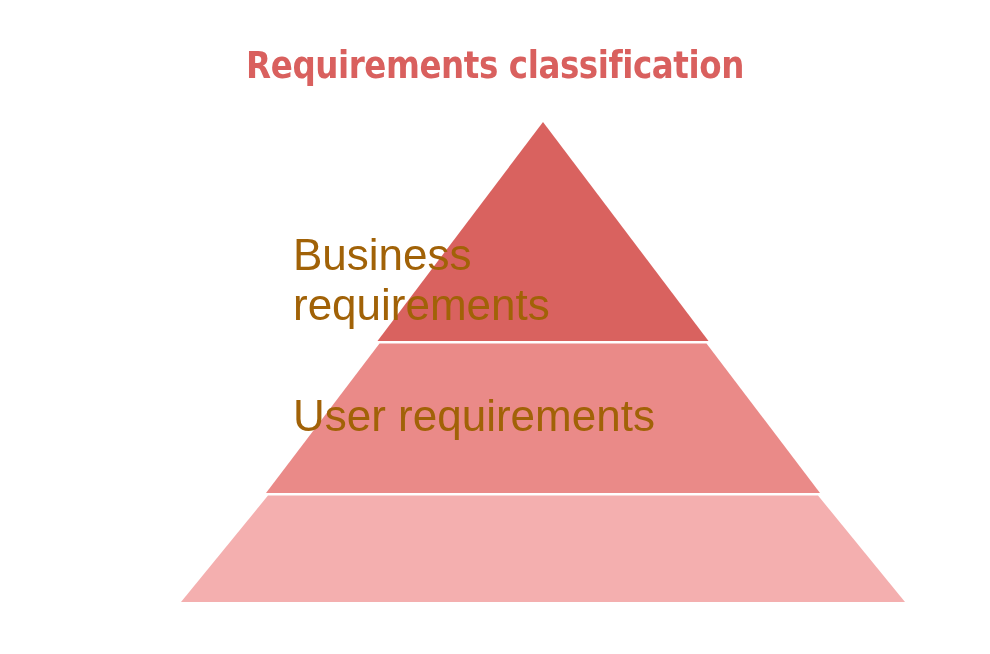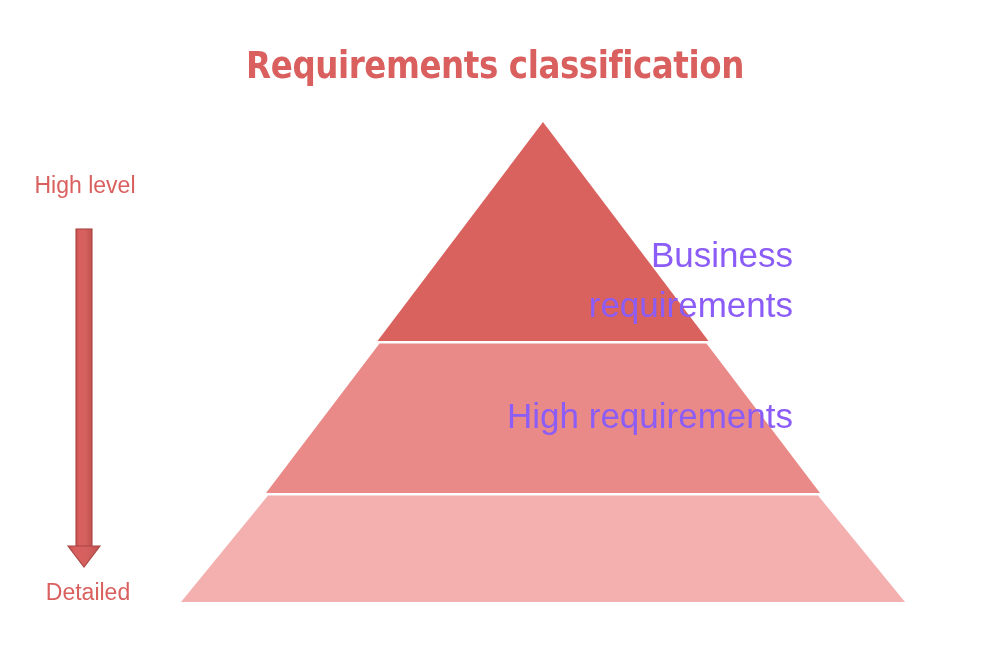--- a/index.html
+++ b/index.html
@@ -72,24 +72,24 @@
   
   .pyramid {
     position: absolute;
     left: 0;
     top: 0;
     width: 990px;
     height: 654px;
   }
   .tier-text {
     position: absolute;
-    text-align: right;
-    color: #8b5cf6;
+    text-align: left;
+    color: #a16207;
     font-family: "Liberation Sans", sans-serif;
-    font-size: 35px;
+    font-size: 44px;
     line-height: 50px;
     white-space: pre-line;
     letter-spacing: 0px;
   }
   .tier-text.t0 {
     left: 293px;
     top: 230px;
     width: 500px;
   }
   .tier-text.t1 {
@@ -103,50 +103,29 @@
     width: 500px;
   }
 </style>
 </head>
 <body>
 
 <div class="canvas">
 
   <div class="title">Requirements classification</div>
 
-  <div class="axis-group">
-
-    <div class="axis-label high">High level</div>
-
-    <svg class="arrow-svg" viewBox="0 0 60 352">
-      <defs>
-        <linearGradient id="arrowGrad" x1="0" y1="0" x2="1" y2="0">
-          <stop offset="0%" stop-color="#c7514f"></stop>
-          <stop offset="22%" stop-color="#d9605e"></stop>
-          <stop offset="60%" stop-color="#d4605e"></stop>
-          <stop offset="100%" stop-color="#bf514f"></stop>
-        </linearGradient>
-      </defs>
-
-      <rect x="18" y="7" width="16" height="320" fill="url(#arrowGrad)" stroke="#a94543" stroke-width="1.1"></rect>
-
-      <polygon points="10,324 42,324 26,345" fill="url(#arrowGrad)" stroke="#a94543" stroke-width="1.1" stroke-linejoin="miter"></polygon>
-    </svg>
-
-    <div class="axis-label low">Detailed</div>
-  </div>
 
   <svg class="pyramid" viewBox="0 0 990 654">
 
     <polygon points="543,122 708.5,341 377.5,341" fill="#d9625f"></polygon>
 
     <polygon points="379.5,343.5 706.5,343.5 820,493 266,493" fill="#ea8a88"></polygon>
 
     <polygon points="268,495.5 818,495.5 905,602 181,602" fill="#f4afaf"></polygon>
   </svg>
 
   <div class="tier-text t0">Business
 requirements</div>
 
-  <div class="tier-text t1">High requirements</div>
+  <div class="tier-text t1">User requirements</div>
 
 
 </div>
 
 </body></html>

